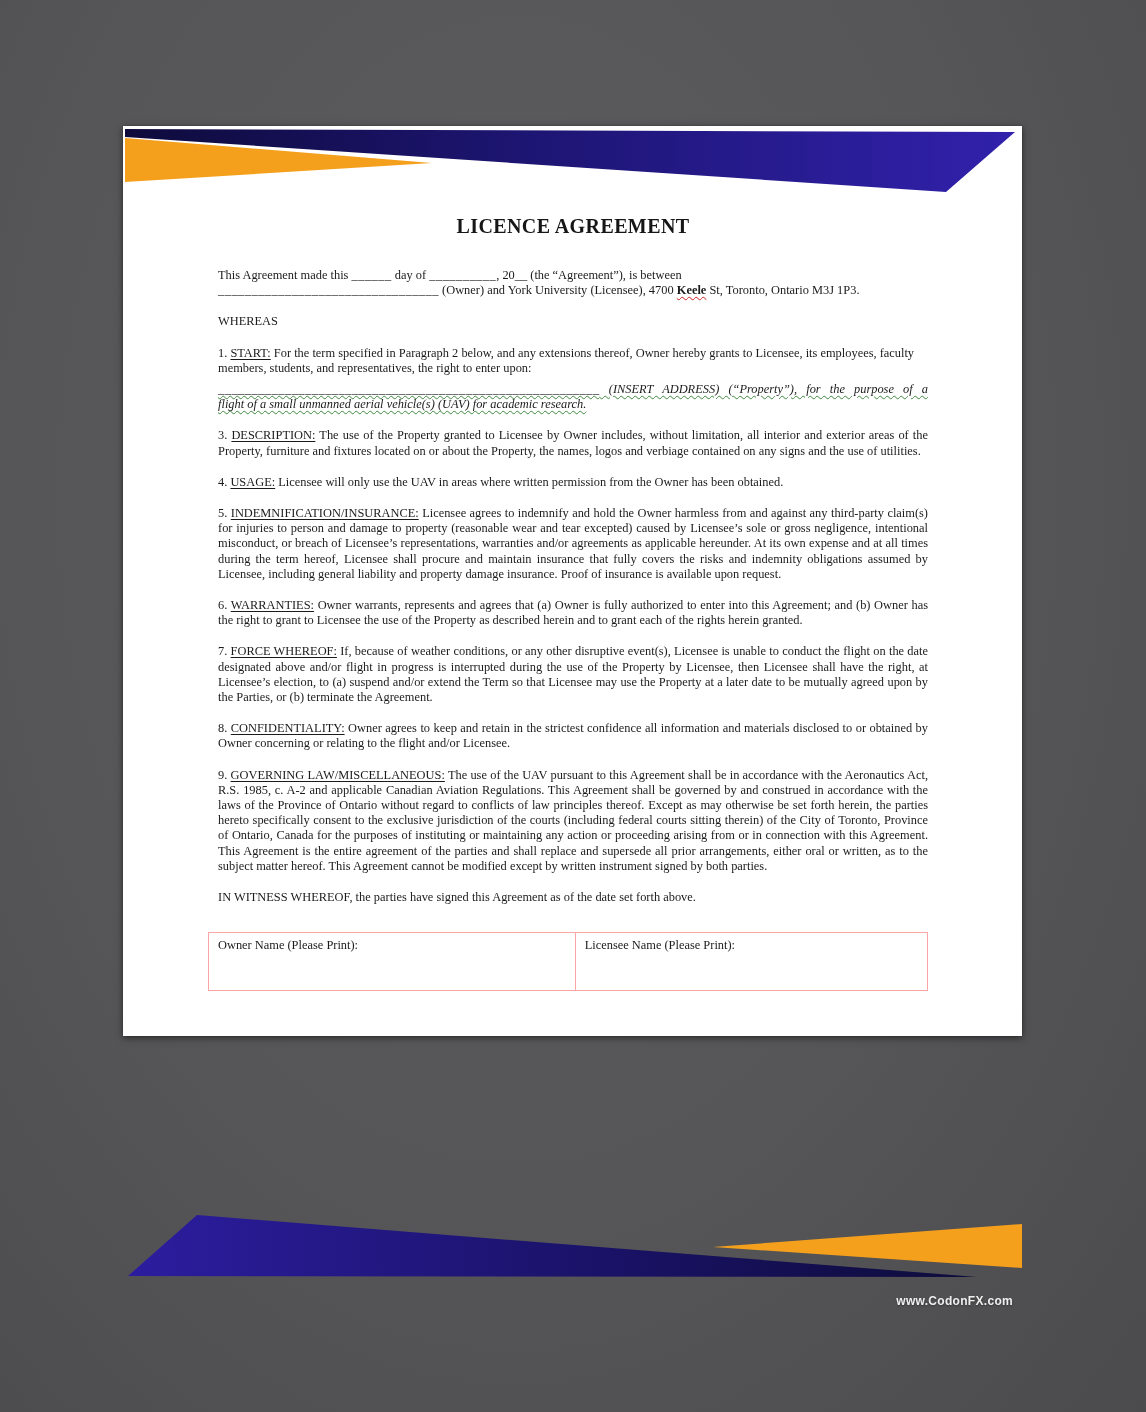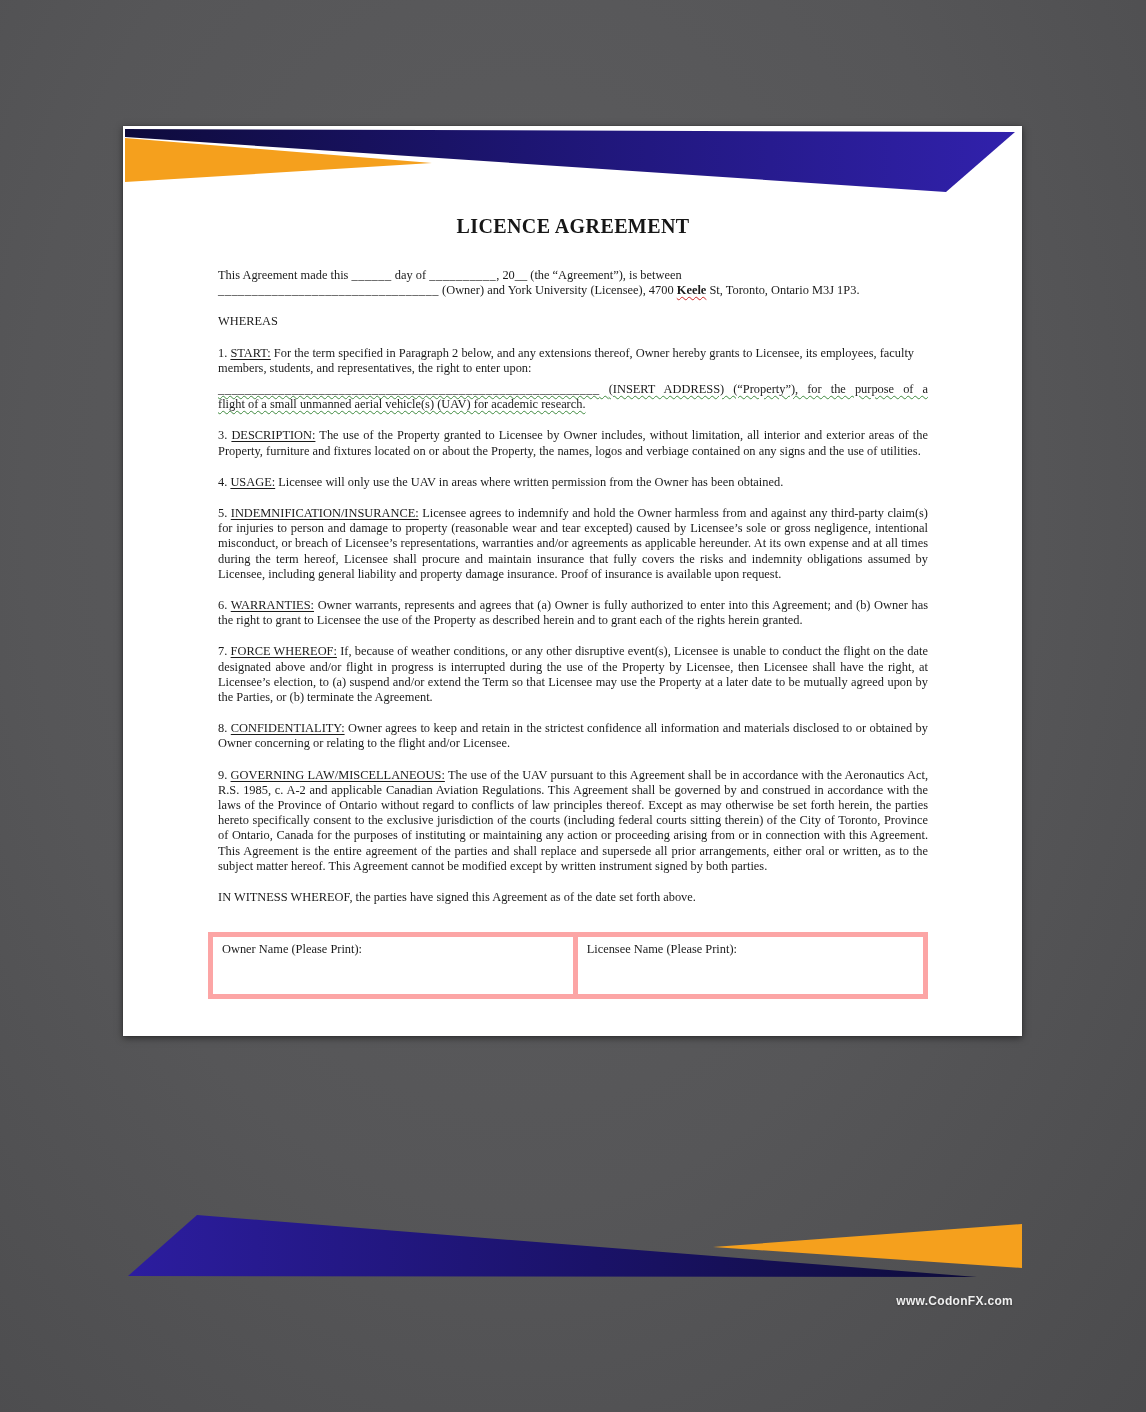--- a/index.html
+++ b/index.html
@@ -32,30 +32,30 @@
   .justify{text-align:justify;}
   .sec-label{text-decoration:underline;text-decoration-thickness:1px;text-underline-offset:2px;}
   .squiggle-red{
     text-decoration:underline wavy #cc2222;
     text-decoration-thickness:1px;text-underline-offset:2px;font-weight:bold;
   }
   .squiggle-green{
     text-decoration:underline wavy #3f8a3f;
     text-decoration-thickness:1px;text-underline-offset:2px;
   }
-  .insert-block{margin-top:6px;}
+  .insert-block{margin-top:6px;font-style:italic;}
   .insert-l1{text-align:justify;text-align-last:justify;}
   .blank{letter-spacing:0.5px;}
   .sig-table{
     border-collapse:collapse;
     width:720px;margin:27px 0 0 -10px;
     table-layout:fixed;
   }
   .sig-table td{
-    border:5px solid #fca5a5;
+    border:1px solid #fca5a5;
     vertical-align:top;
     height:47px;
     padding:5px 9px;
     font-size:12.4px;
   }
   .sig-table col.c1{width:51%;}
   .sig-table col.c2{width:49%;}
   .watermark{
     position:absolute;top:1294px;right:133px;
     font-family:"Liberation Sans", sans-serif;

